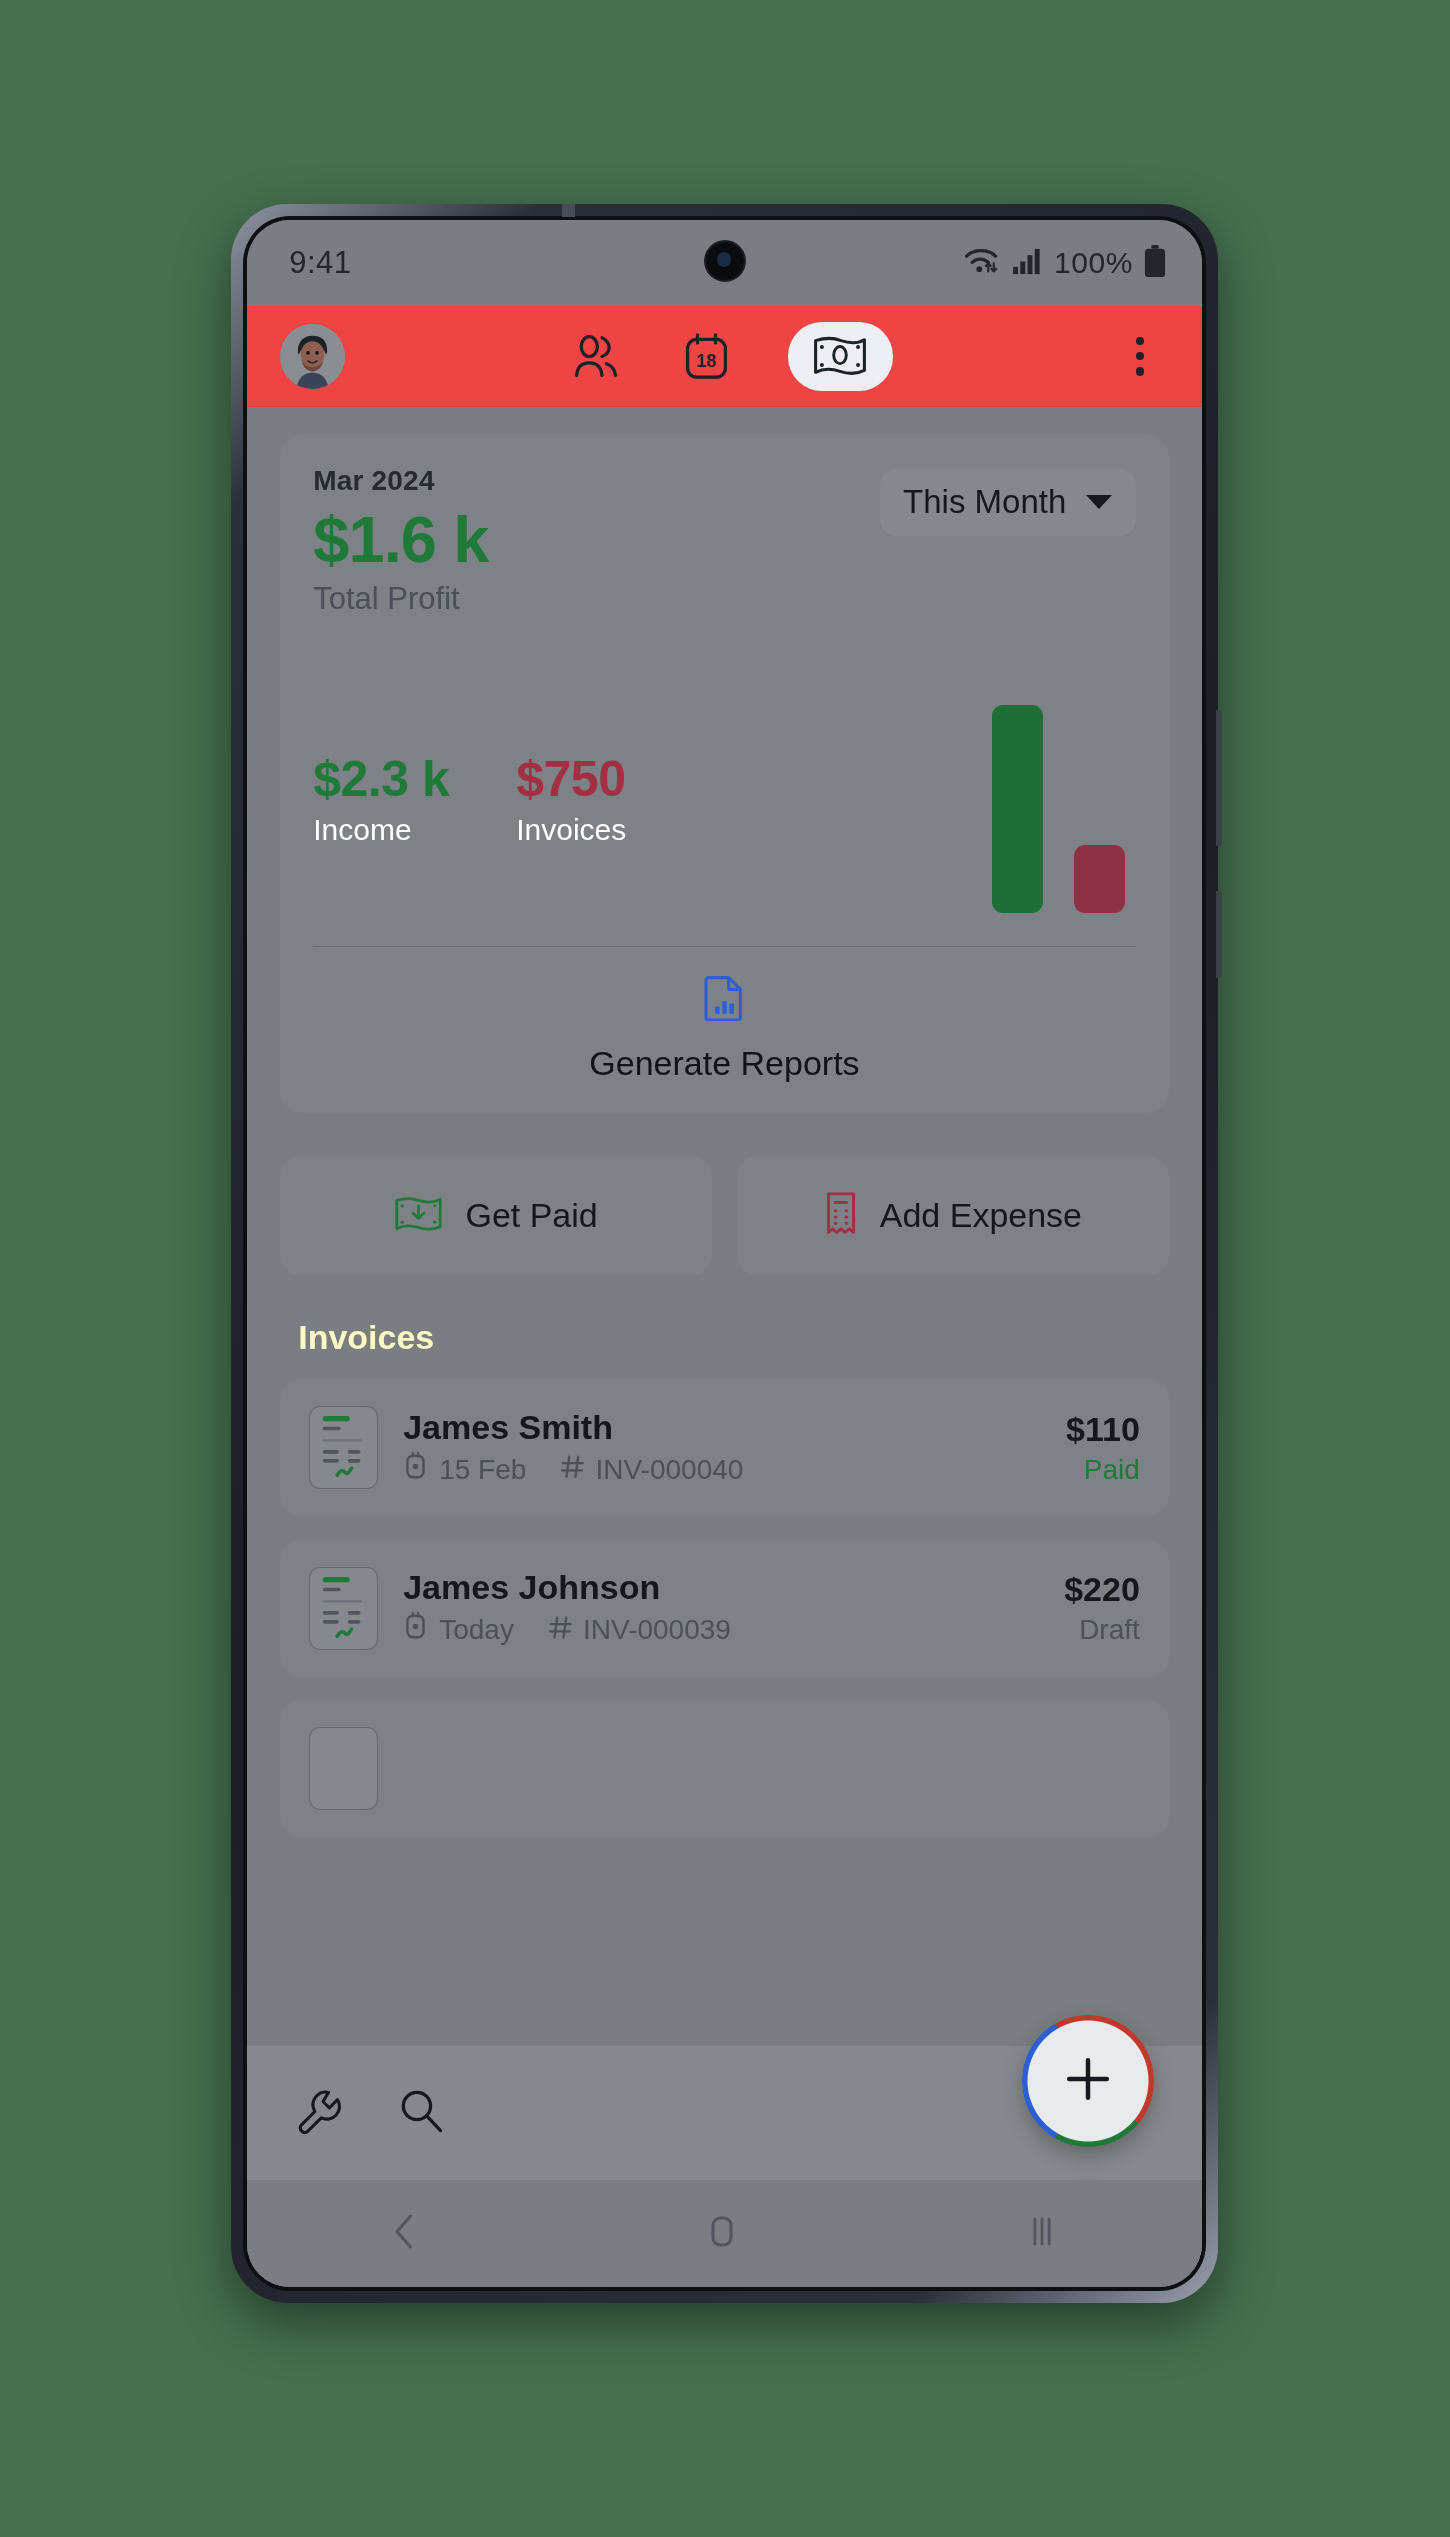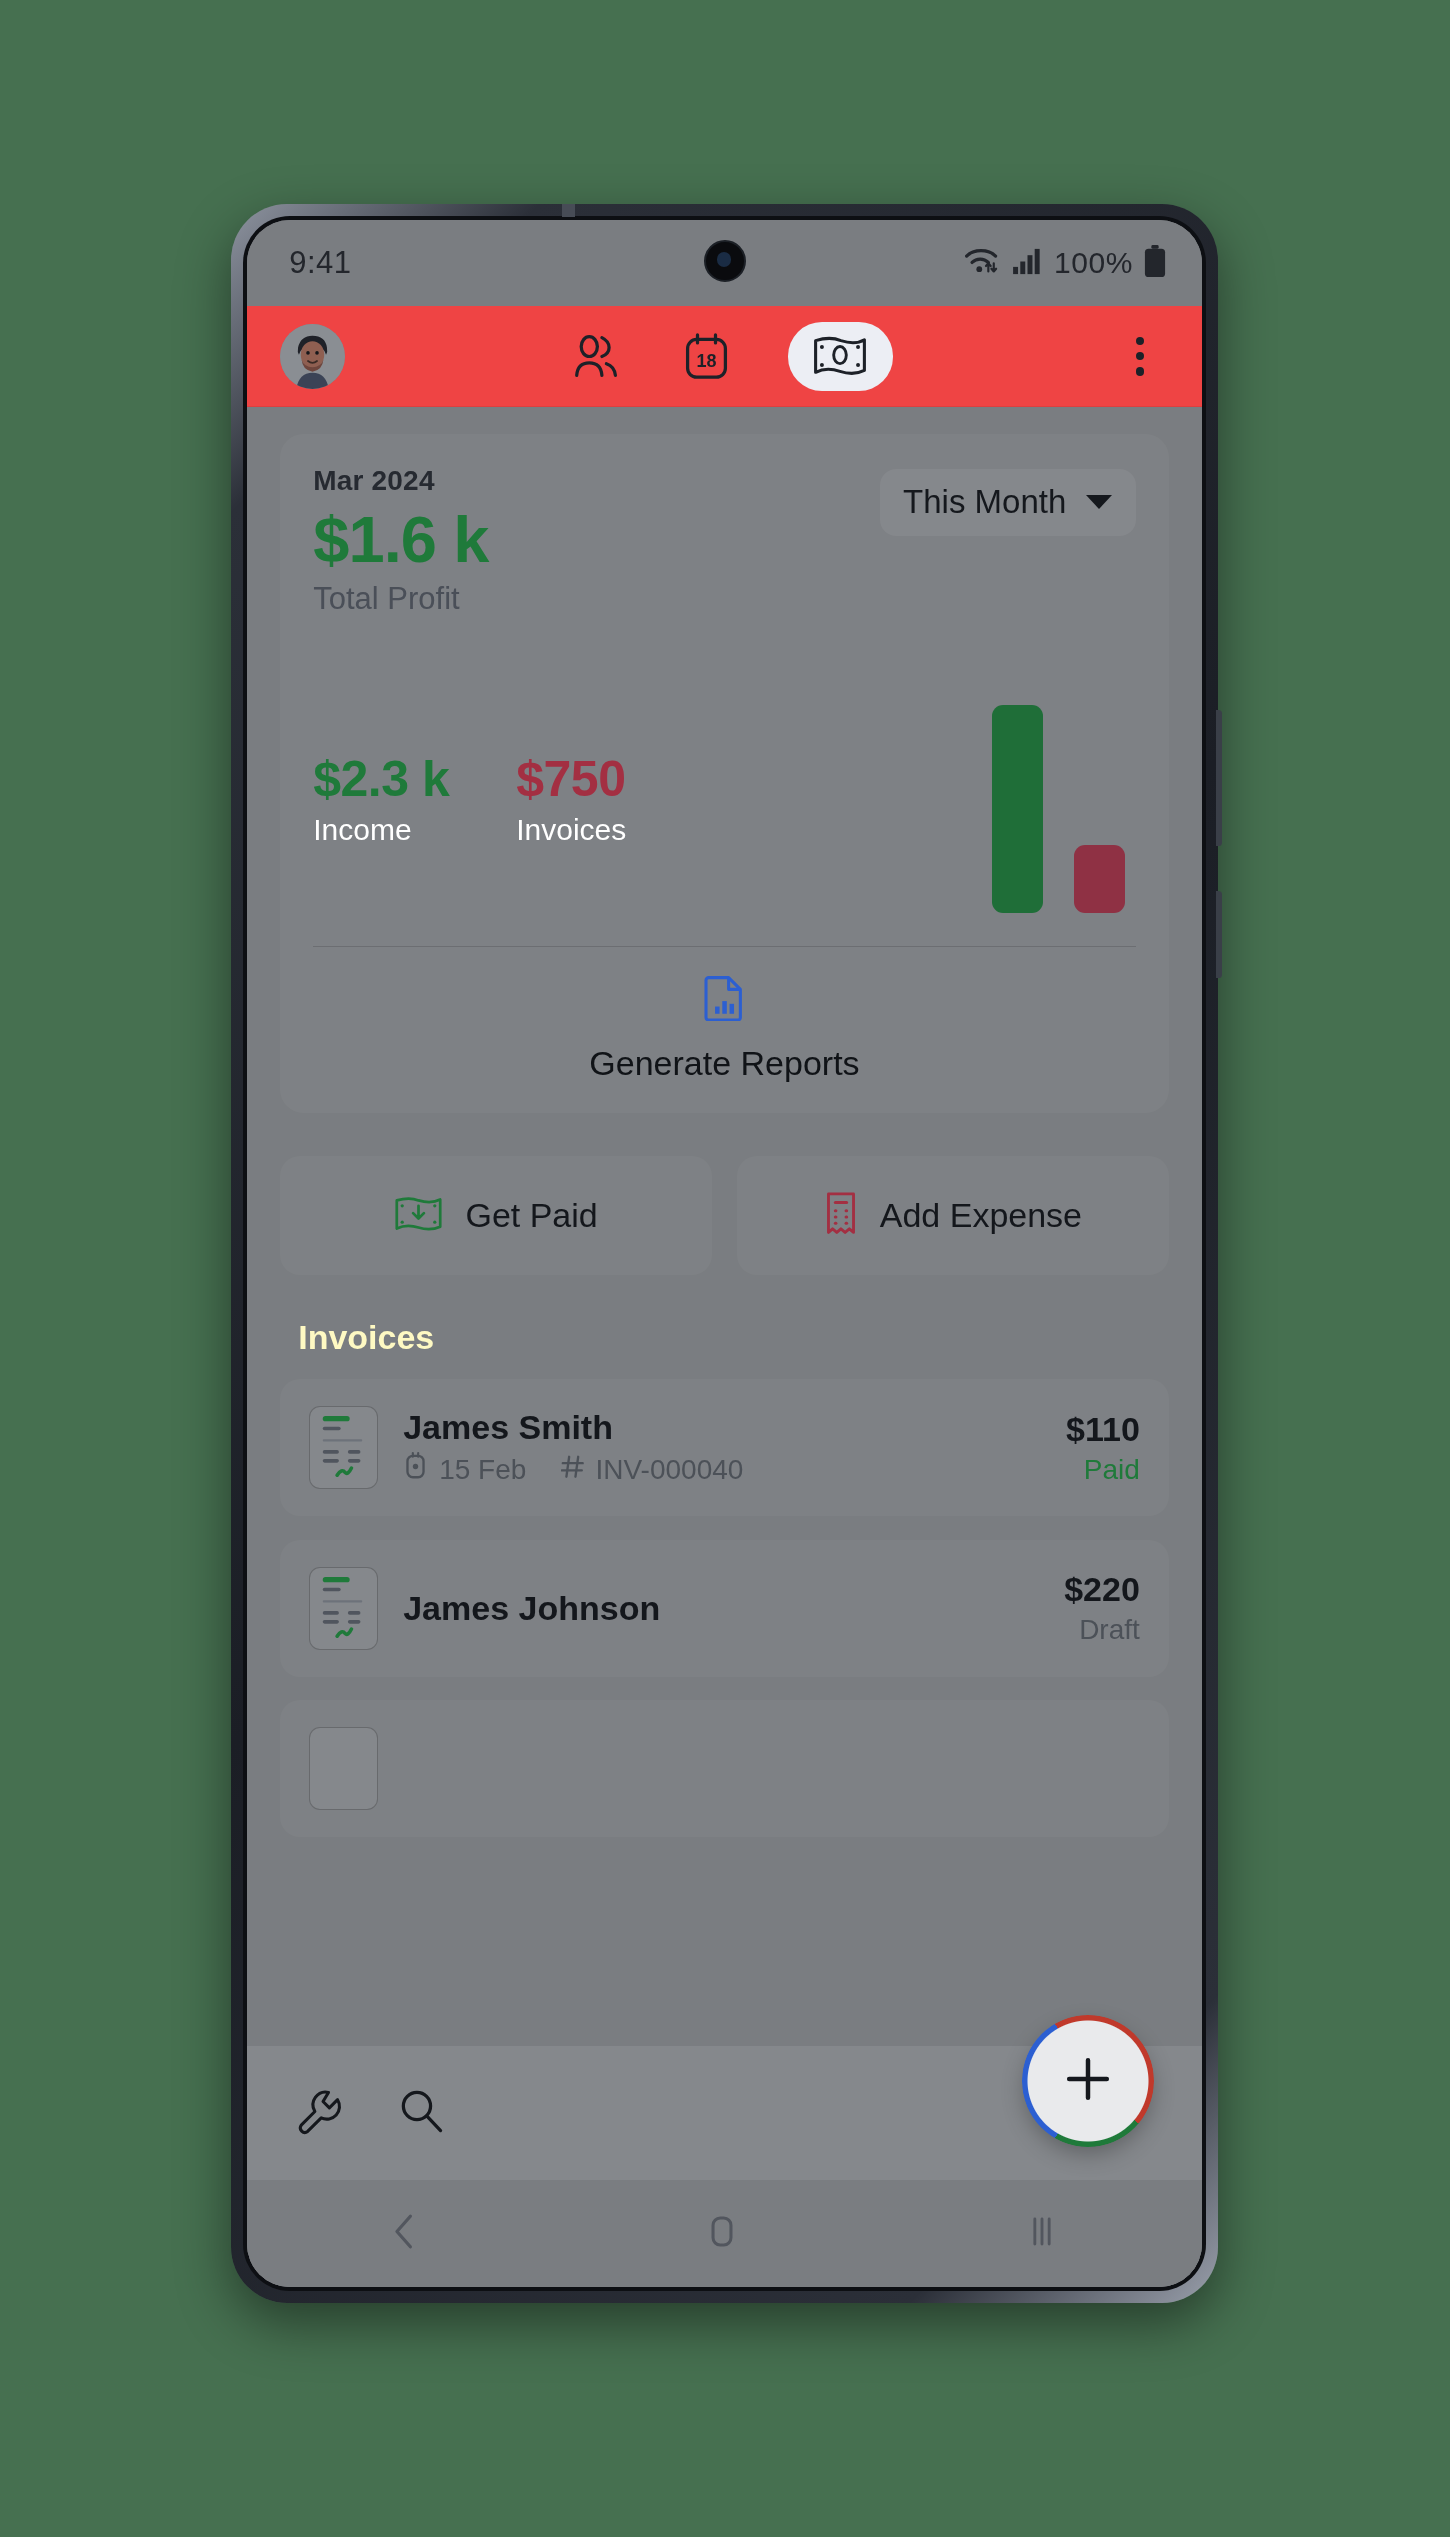--- a/index.html
+++ b/index.html
@@ -612,20 +612,37 @@
               <rect x="14" y="36" width="44" height="2.5" rx="1.2" fill="#6d727a"></rect>
               <rect x="14" y="48" width="18" height="4" rx="2" fill="#50555e"></rect>
               <rect x="42" y="48" width="14" height="4" rx="2" fill="#50555e"></rect>
               <rect x="14" y="58" width="18" height="4" rx="2" fill="#50555e"></rect>
               <rect x="42" y="58" width="14" height="4" rx="2" fill="#50555e"></rect>
               <path d="M30 76 q5 -8 9 -3 q3 3 7 -5" stroke="#1f7a3a" stroke-width="4" fill="none" stroke-linecap="round"></path>
             </svg>
           </div>
           <div class="invoice-main">
             <div class="invoice-name">James Johnson</div>
+            <div class="invoice-meta">
+              <span>
+                <svg width="25" height="29" viewBox="0 0 28 32">
+                  <rect x="5" y="4" width="18" height="24" rx="6" stroke="#4c5158" stroke-width="2.6" fill="none"></rect>
+                  <path d="M11 1 v4 M17 1 v4" stroke="#4c5158" stroke-width="2.4" stroke-linecap="round"></path>
+                  <circle cx="14" cy="16" r="3" fill="#4c5158"></circle>
+                </svg>
+              </span>
+              <span>Today</span>
+              <span class="sep"></span>
+              <span>
+                <svg width="23.5" height="23.5" viewBox="0 0 26 26">
+                  <path d="M9 2 L6 24 M19 2 L16 24 M2 9 H24 M1 17 H23" stroke="#4c5158" stroke-width="2.6" stroke-linecap="round"></path>
+                </svg>
+              </span>
+              <span>INV-000039</span>
+            </div>
           </div>
           <div class="invoice-right">
             <div class="invoice-amount">$220</div>
             <div class="invoice-status draft">Draft</div>
           </div>
         </div>
 
         <div class="invoice-row">
           <div class="invoice-thumb"></div>
         </div>

